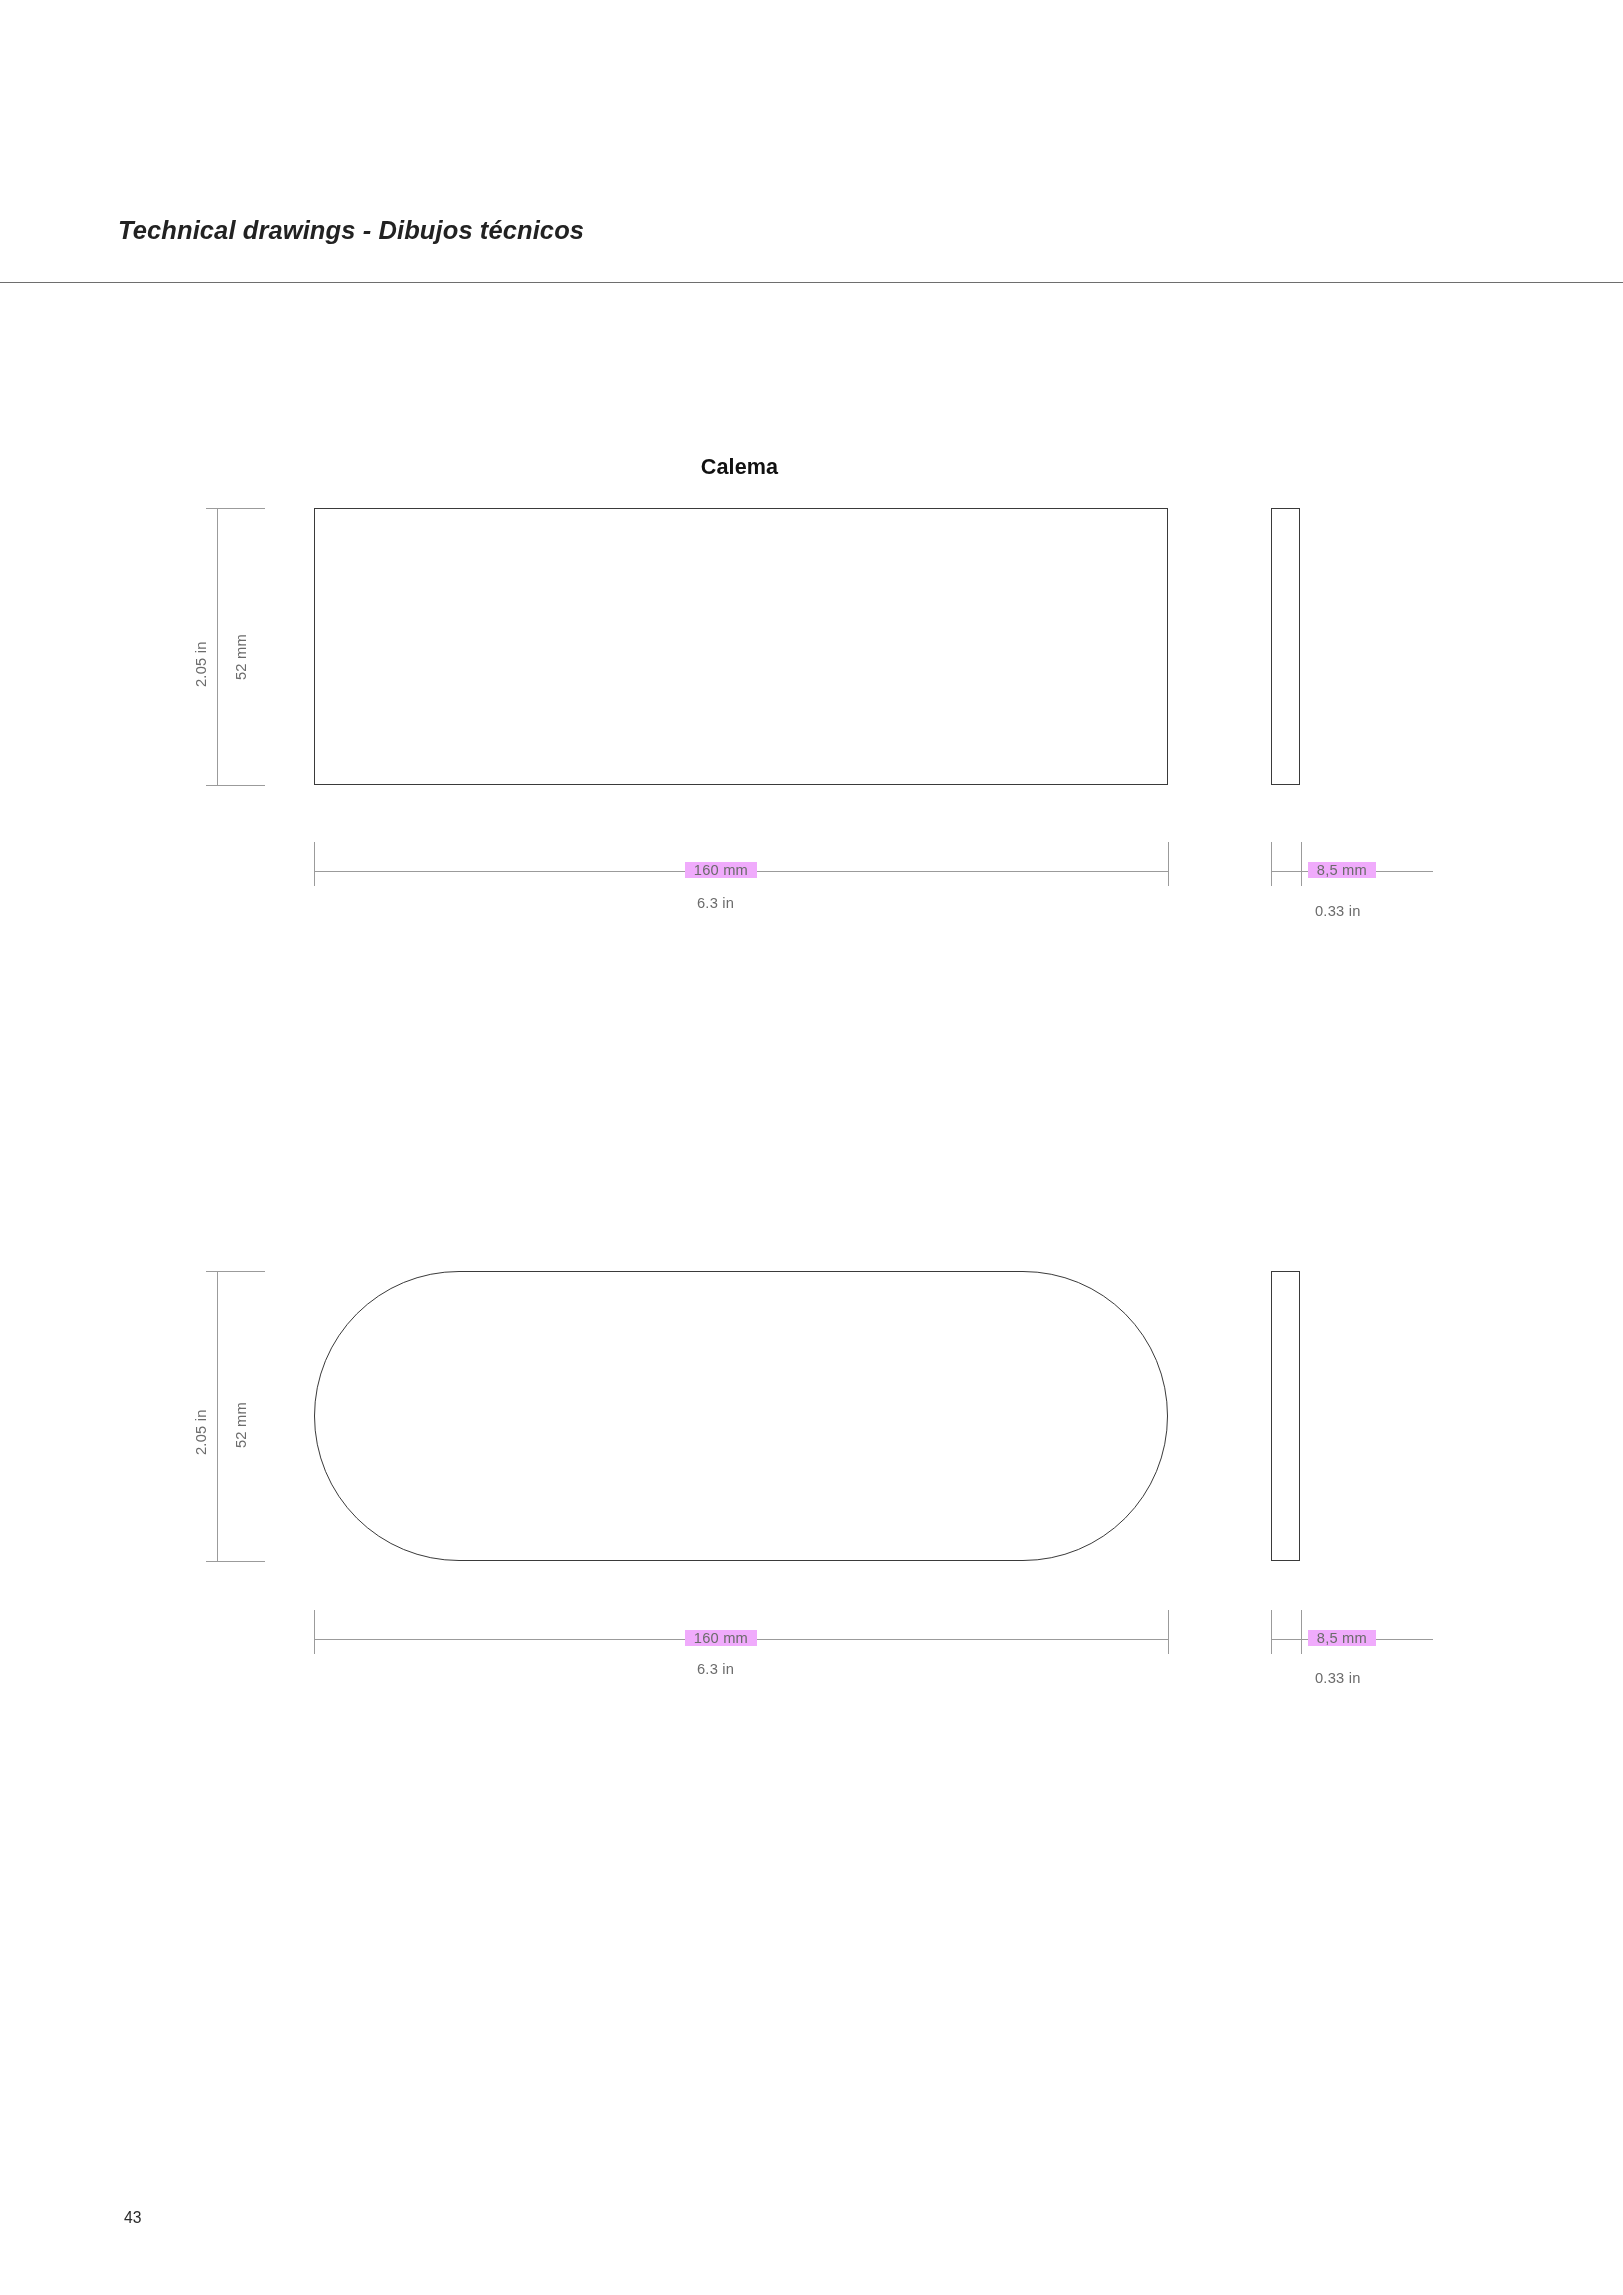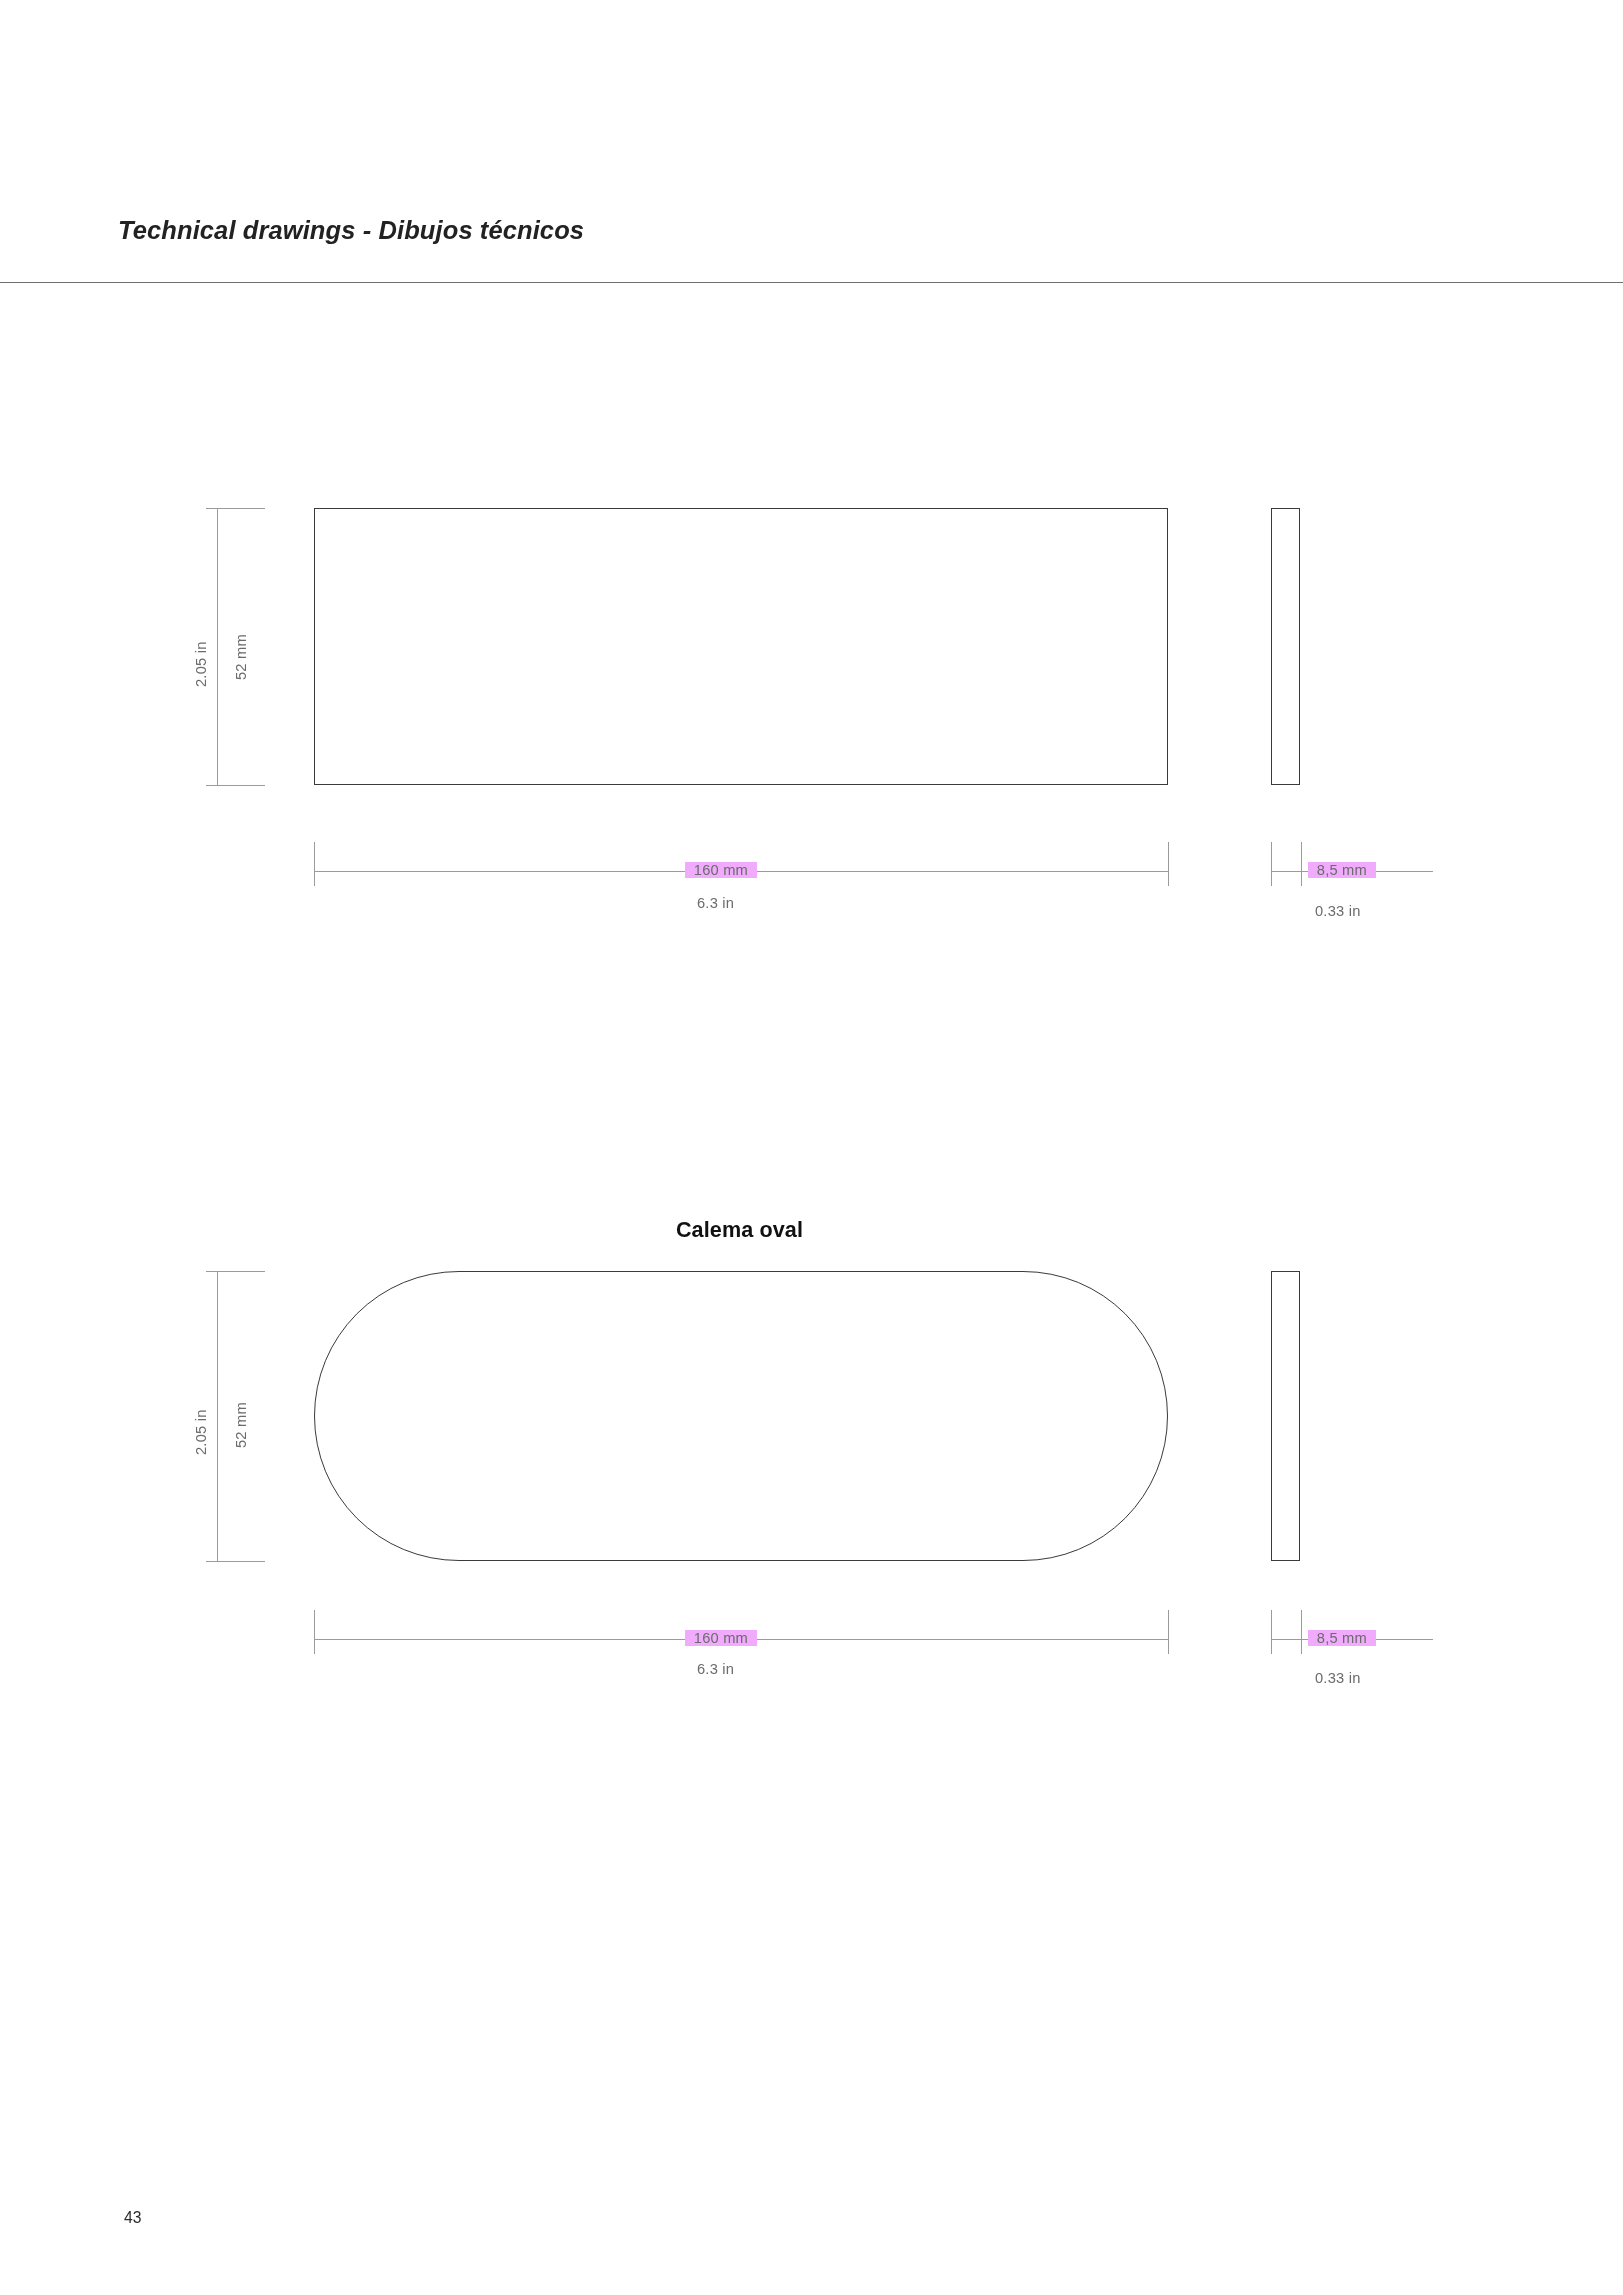--- a/index.html
+++ b/index.html
@@ -131,20 +131,23 @@
 </head>
 <body>
 
 <div class="page-header">
   <div class="title">Technical drawings - Dibujos técnicos</div>
 </div>
 <div class="header-rule"></div>
 
 <div class="drawing-block" style="top:0;height:982px;">
 
+  <div class="block-title" style="top:454px;">
+    <span>Calema</span>
+  </div>
 
   <div class="front-view" style="left:314px; top:508px; width:854px; height:277px;"></div>
 
   <div class="side-view" style="left:1271px; top:508px; width:29.4px; height:277px;"></div>
 
   <div class="tick-h" style="left:206px; top:508px; width:59px;"></div>
   <div class="tick-h" style="left:206px; top:785px; width:59px;"></div>
   <div class="dim-line-v" style="left:217px; top:508px; height:277px;"></div>
 
   <div class="dim-label rot" style="left:233px; top:680px;">52 mm</div>
@@ -160,23 +163,20 @@
   <div class="tick-v" style="left:1271px; top:842px; height:44px;"></div>
   <div class="tick-v" style="left:1301px; top:842px; height:44px;"></div>
   <div class="dim-line-h" style="left:1271px; top:871px; width:162px;"></div>
 
   <div class="dim-label on-line" style="left:1308px; top:862px;">8,5 mm</div>
   <div class="dim-label" style="left:1315px; top:903px;">0.33 in</div>
 </div>
 
 <div class="drawing-block" style="top:0;height:982px;">
 
-  <div class="block-title" style="top:1217px;">
-    <span>Calema oval</span>
-  </div>
 
   <div class="front-view oval" style="left:314px; top:1271px; width:854px; height:290px;"></div>
 
   <div class="side-view" style="left:1271px; top:1271px; width:29.4px; height:290px;"></div>
 
   <div class="tick-h" style="left:206px; top:1271px; width:59px;"></div>
   <div class="tick-h" style="left:206px; top:1561px; width:59px;"></div>
   <div class="dim-line-v" style="left:217px; top:1271px; height:290px;"></div>
 
   <div class="dim-label rot" style="left:233px; top:1448px;">52 mm</div>

